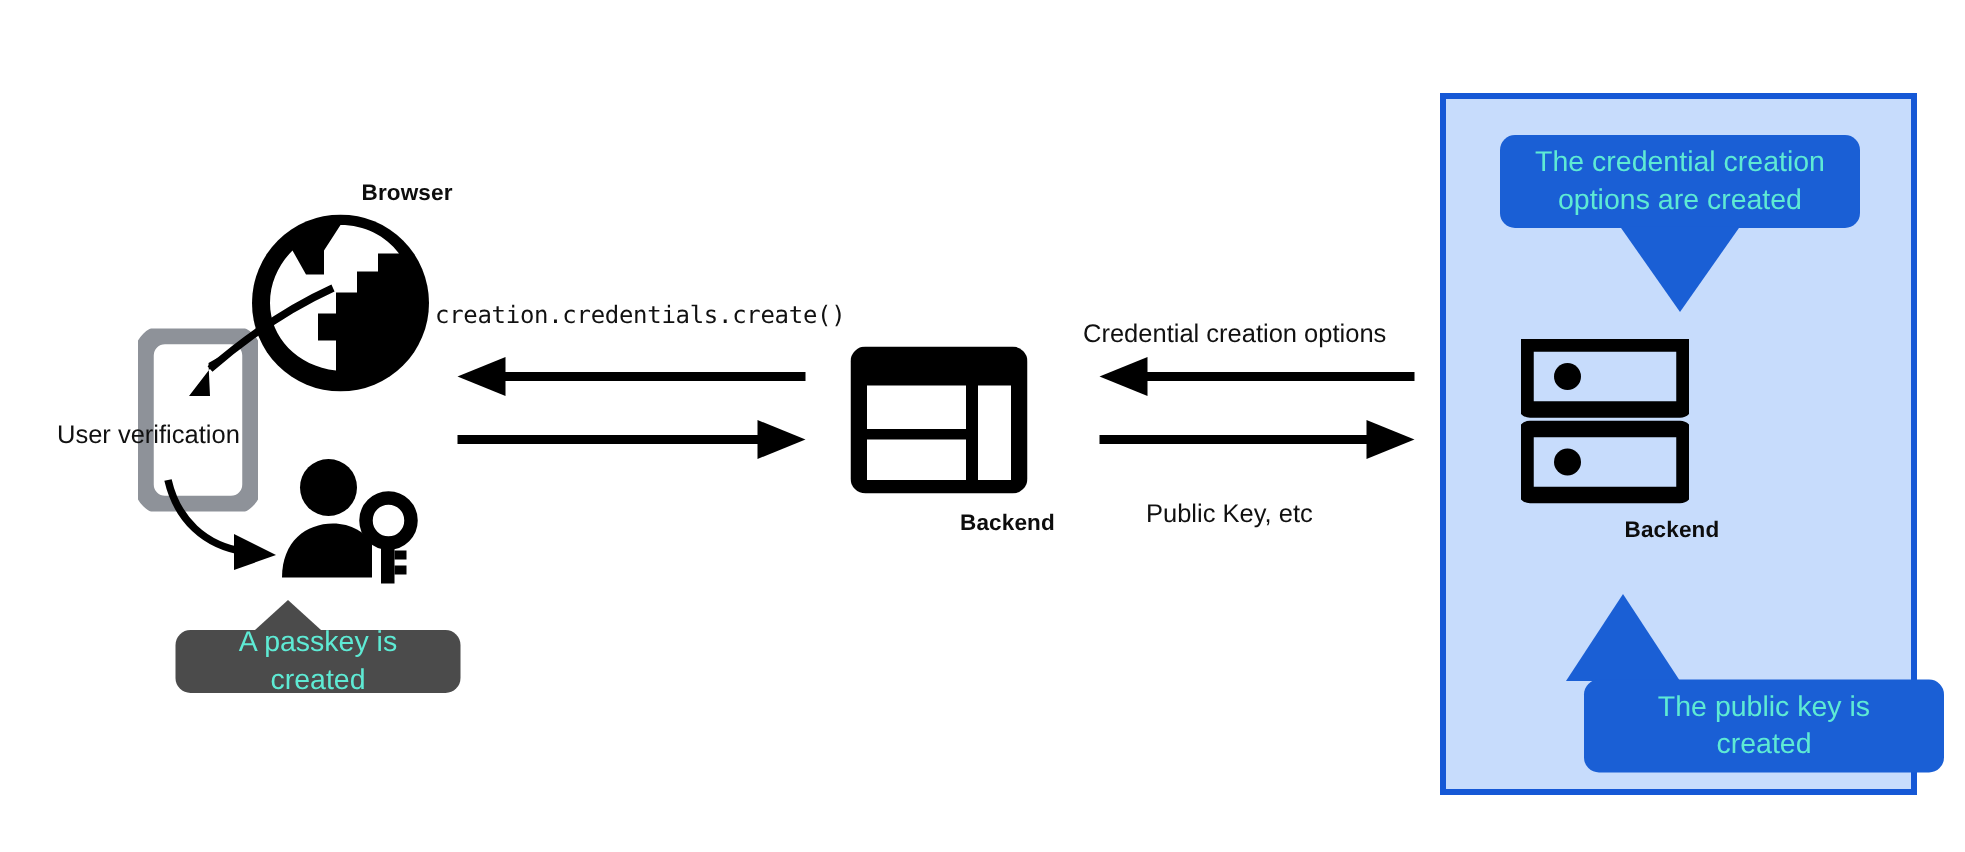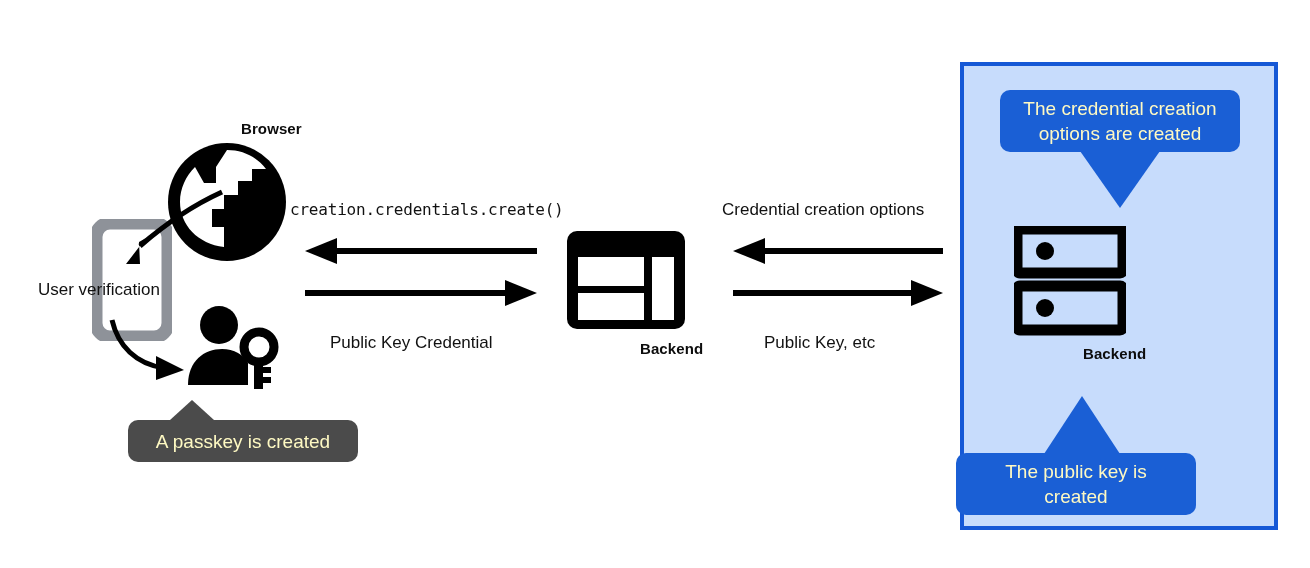--- a/index.html
+++ b/index.html
@@ -56,21 +56,21 @@
   }
 
   
   .tooltip {
     box-sizing: border-box;
     border-radius: 10px;
     display: flex;
     align-items: center;
     justify-content: center;
     text-align: center;
-    color: #fef9c3;
+    color: #5eead4;
     font-size: 19px;
     line-height: 25px;
     padding: 8px 14px;
   }
   .tooltip-blue { background: #1a5fd5; }
   .tooltip-dark { background: #4b4b4b; }
 
   .tip-arrow { width: 0; height: 0; }
   .tip-down {
     border-left: 40px solid transparent;
@@ -110,21 +110,21 @@
     <svg width="112" height="110" viewBox="0 0 112 110" aria-hidden="true">
       <rect x="3" y="3" width="106" height="44" rx="3" fill="none" stroke="#000" stroke-width="11"></rect>
       <circle cx="31" cy="25" r="9" fill="#000"></circle>
       <rect x="3" y="60" width="106" height="44" rx="3" fill="none" stroke="#000" stroke-width="11"></rect>
       <circle cx="31" cy="82" r="9" fill="#000"></circle>
     </svg>
   </div>
   <div class="abs label-bold" style="left:1035px; top:345px;">Backend</div>
 
   <div class="abs tip-arrow tip-up-blue" style="left:1044px; top:396px;"></div>
-  <div class="abs tooltip tooltip-blue" style="left:956px; top:453px; width:240px; height:62px; flex-direction:column;">
+  <div class="abs tooltip tooltip-blue" style="left:1056px; top:453px; width:240px; height:62px; flex-direction:column;">
     <div>The public key is</div>
     <div>created</div>
   </div>
 
   <div class="abs" style="left:567px; top:231px;">
     <svg width="118" height="98" viewBox="0 0 118 98" aria-hidden="true">
       <rect x="0" y="0" width="118" height="98" rx="10" fill="#000"></rect>
       <rect x="11" y="26" width="66" height="29" fill="#fff"></rect>
       <rect x="11" y="62" width="66" height="27" fill="#fff"></rect>
       <rect x="85" y="26" width="22" height="63" fill="#fff"></rect>
@@ -167,39 +167,38 @@
       <circle cx="33" cy="20" r="19" fill="#000"></circle>
       <path d="M2 80 C2 56 18 44 36 44 C48 44 58 50 62 58 L62 80 Z" fill="#000"></path>
       <circle cx="73" cy="42" r="15" fill="none" stroke="#000" stroke-width="9"></circle>
       <rect x="68" y="54" width="9" height="30" fill="#000"></rect>
       <rect x="77" y="62" width="8" height="6" fill="#000"></rect>
       <rect x="77" y="72" width="8" height="6" fill="#000"></rect>
     </svg>
   </div>
 
   <div class="abs tip-arrow tip-up-dark" style="left:170px; top:400px;"></div>
-  <div class="abs tooltip tooltip-dark" style="left:128px; top:420px; width:230px; height:42px;">
+  <div class="abs tooltip tooltip-dark" style="left:117px; top:420px; width:190px; height:42px;">
     <span>A passkey is created</span>
   </div>
 
   <div class="abs label-mono" style="left:290px; top:200px;">creation.credentials.create()</div>
 
   <svg class="abs arrow-svg" style="left:305px; top:238px;" width="232" height="26" viewBox="0 0 232 26">
     <line x1="26" y1="13" x2="232" y2="13" stroke="#000" stroke-width="6"></line>
     <path d="M0 13 L32 0 L32 26 Z" fill="#000"></path>
   </svg>
 
   <svg class="abs arrow-svg" style="left:305px; top:280px;" width="232" height="26" viewBox="0 0 232 26">
     <line x1="0" y1="13" x2="206" y2="13" stroke="#000" stroke-width="6"></line>
     <path d="M232 13 L200 0 L200 26 Z" fill="#000"></path>
   </svg>
 
-  <div class="abs label-plain" style="left:330px; top:333px;">Public Key Credential</div>
-
-  <div class="abs label-plain" style="left:722px; top:200px;">Credential creation options</div>
+
+  <div class="abs label-plain" style="left:722px; top:213px;">Credential creation options</div>
 
   <svg class="abs arrow-svg" style="left:733px; top:238px;" width="210" height="26" viewBox="0 0 210 26">
     <line x1="26" y1="13" x2="210" y2="13" stroke="#000" stroke-width="6"></line>
     <path d="M0 13 L32 0 L32 26 Z" fill="#000"></path>
   </svg>
 
   <svg class="abs arrow-svg" style="left:733px; top:280px;" width="210" height="26" viewBox="0 0 210 26">
     <line x1="0" y1="13" x2="184" y2="13" stroke="#000" stroke-width="6"></line>
     <path d="M210 13 L178 0 L178 26 Z" fill="#000"></path>
   </svg>

